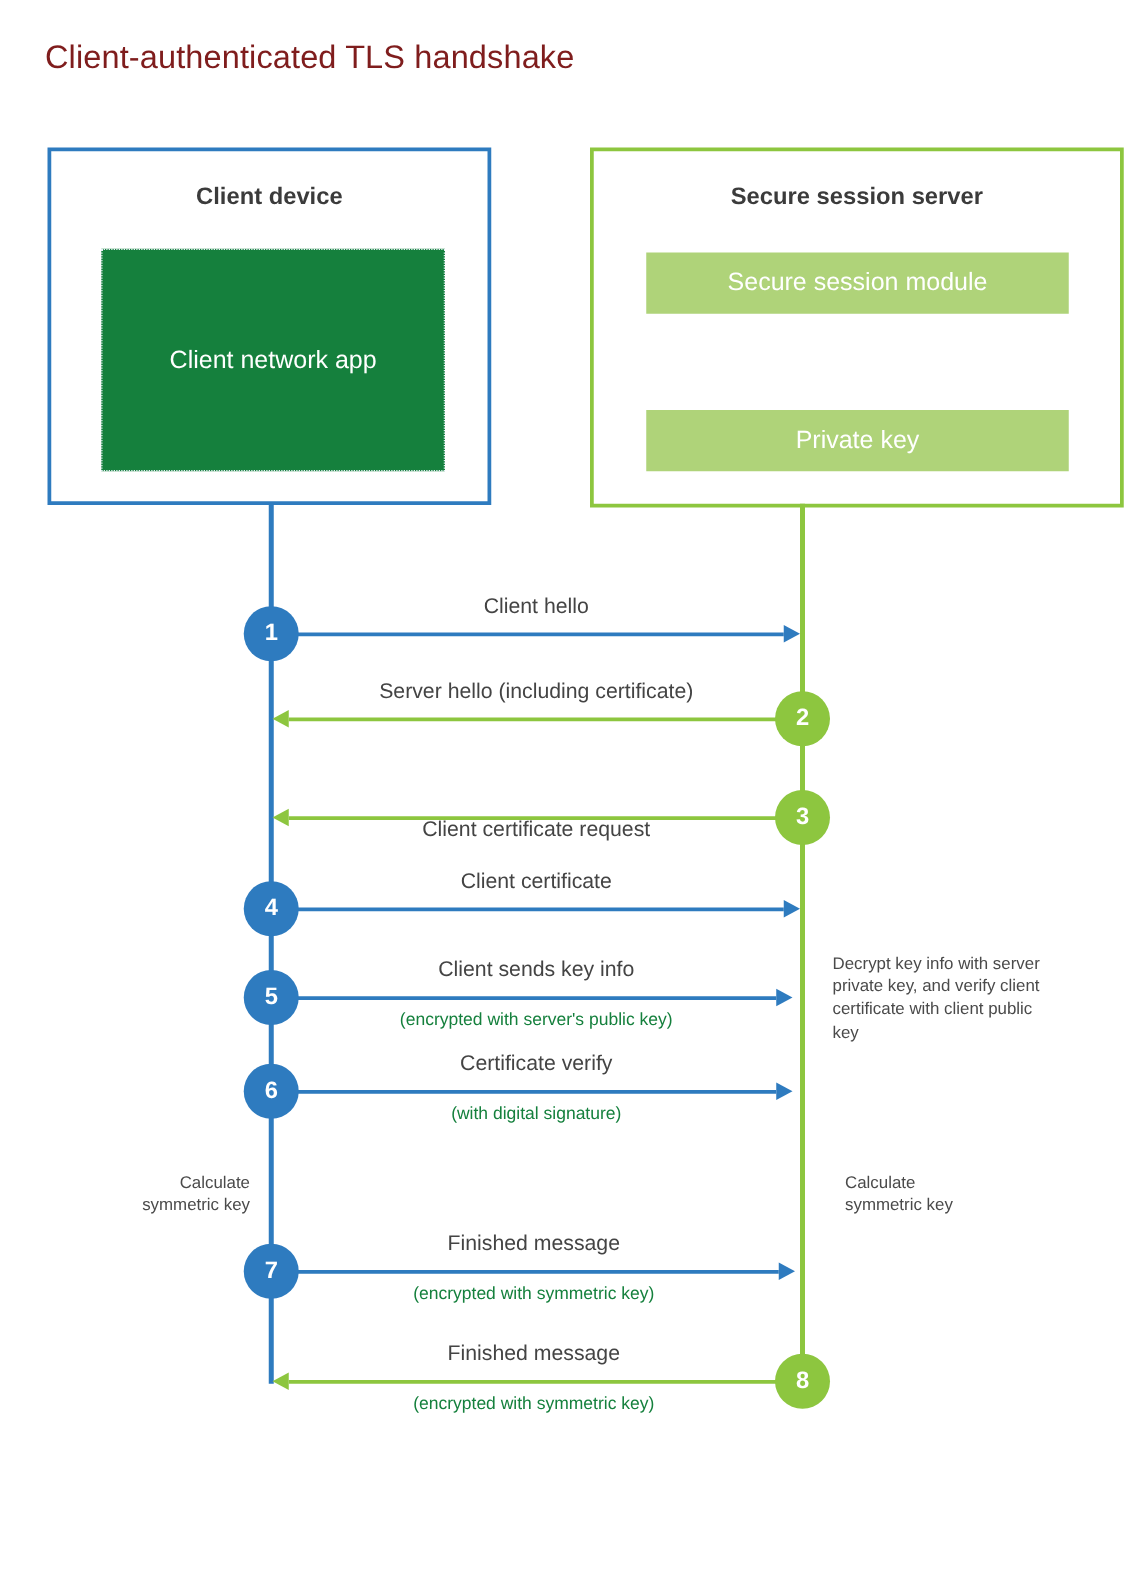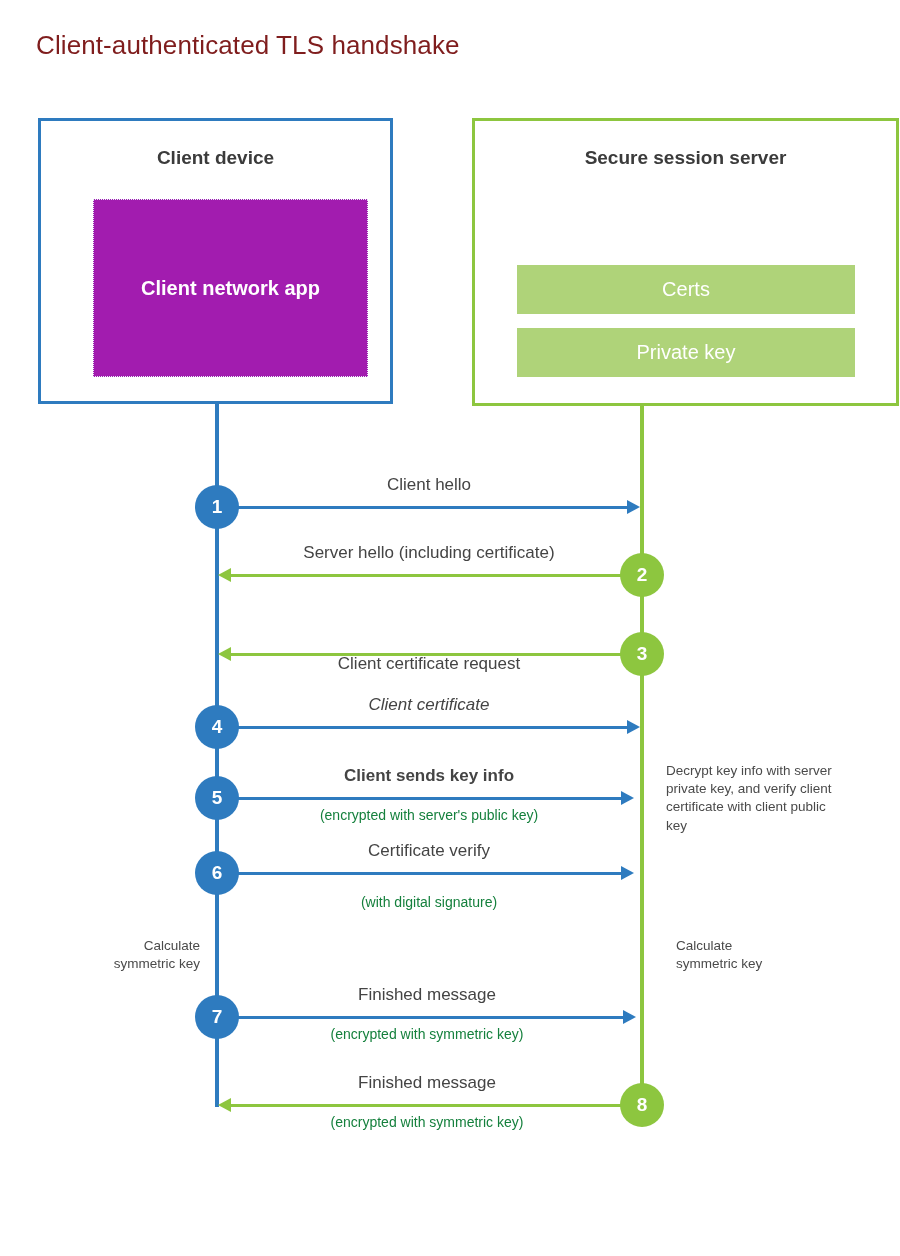--- a/index.html
+++ b/index.html
@@ -59,32 +59,31 @@
     color: #3b3b3b;
   }
 
   
   #client-network-app {
     position: absolute;
     left: 40px;
     top: 78px;
     width: 275px;
     height: 178px;
-    background: #a21caf;
+    background: #15803d;
     border: 1px dotted #e9f1f8;
     box-sizing: border-box;
     display: flex;
     align-items: center;
     justify-content: center;
     text-align: center;
     color: #ffffff;
     font-size: 20px;
-    font-weight: 700;
+    font-weight: 400;
     line-height: 1.3;
-    margin-left: 12px;
   }
 
   
   .server-module {
     position: absolute;
     left: 42px;
     width: 338px;
     height: 49px;
     background: #afd379;
     display: flex;
@@ -214,21 +213,21 @@
 
 <div id="page-title">Client-authenticated TLS handshake</div>
 
 <div id="client-device-box" class="participant-box">
   <div class="participant-title">Client device</div>
   <div id="client-network-app">Client network app</div>
 </div>
 
 <div id="server-box" class="participant-box">
   <div class="participant-title">Secure session server</div>
-  <div id="server-module-1" class="server-module">Certs</div>
+  <div id="server-module-0" class="server-module">Secure session module</div>
   <div id="server-module-2" class="server-module">Private key</div>
 </div>
 
 <div id="client-lifeline" class="lifeline"></div>
 <div id="server-lifeline" class="lifeline"></div>
 
 <div class="message" style="top:507px;">
   <div class="msg-line blue" style="left:217px; width:410px;"></div>
   <div class="msg-head right blue" style="left:627px;"></div>
   <div class="msg-label" style="left:429px;">Client hello</div>
@@ -245,37 +244,37 @@
 <div class="message" style="top:654px;">
   <div class="msg-line green" style="left:231px; width:411px;"></div>
   <div class="msg-head left green" style="left:218px;"></div>
   <div class="msg-label" style="left:429px;margin-top:32px;">Client certificate request</div>
   <div class="step-badge green" style="left:620px;">3</div>
 </div>
 
 <div class="message" style="top:727px;">
   <div class="msg-line blue" style="left:217px; width:410px;"></div>
   <div class="msg-head right blue" style="left:627px;"></div>
-  <div class="msg-label" style="left:429px;font-style:italic;">Client certificate</div>
+  <div class="msg-label" style="left:429px;">Client certificate</div>
   <div class="step-badge blue" style="left:195px;">4</div>
 </div>
 
 <div class="message" style="top:798px;">
   <div class="msg-line blue" style="left:217px; width:404px;"></div>
   <div class="msg-head right blue" style="left:621px;"></div>
-  <div class="msg-label" style="left:429px;font-weight:bold;">Client sends key info</div>
+  <div class="msg-label" style="left:429px;">Client sends key info</div>
   <div class="msg-sublabel" style="left:429px;">(encrypted with server's public key)</div>
   <div class="step-badge blue" style="left:195px;">5</div>
 </div>
 
 <div class="message" style="top:873px;">
   <div class="msg-line blue" style="left:217px; width:404px;"></div>
   <div class="msg-head right blue" style="left:621px;"></div>
   <div class="msg-label" style="left:429px;text-align:center;">Certificate verify</div>
-  <div class="msg-sublabel" style="left:429px;margin-top:12px;">(with digital signature)</div>
+  <div class="msg-sublabel" style="left:429px;">(with digital signature)</div>
   <div class="step-badge blue" style="left:195px;">6</div>
 </div>
 
 <div class="message" style="top:1017px;">
   <div class="msg-line blue" style="left:217px; width:406px;"></div>
   <div class="msg-head right blue" style="left:623px;"></div>
   <div class="msg-label" style="left:427px;">Finished message</div>
   <div class="msg-sublabel" style="left:427px;">(encrypted with symmetric key)</div>
   <div class="step-badge blue" style="left:195px;">7</div>
 </div>

